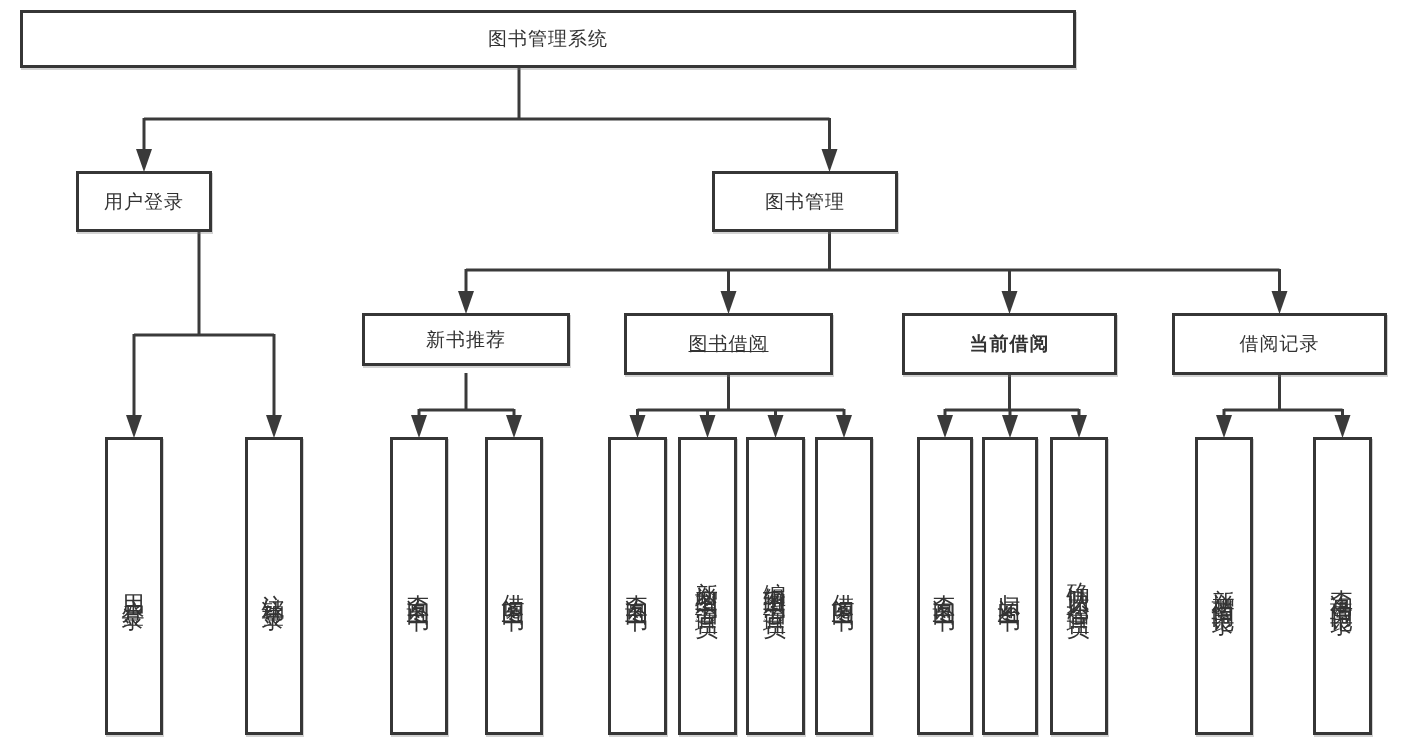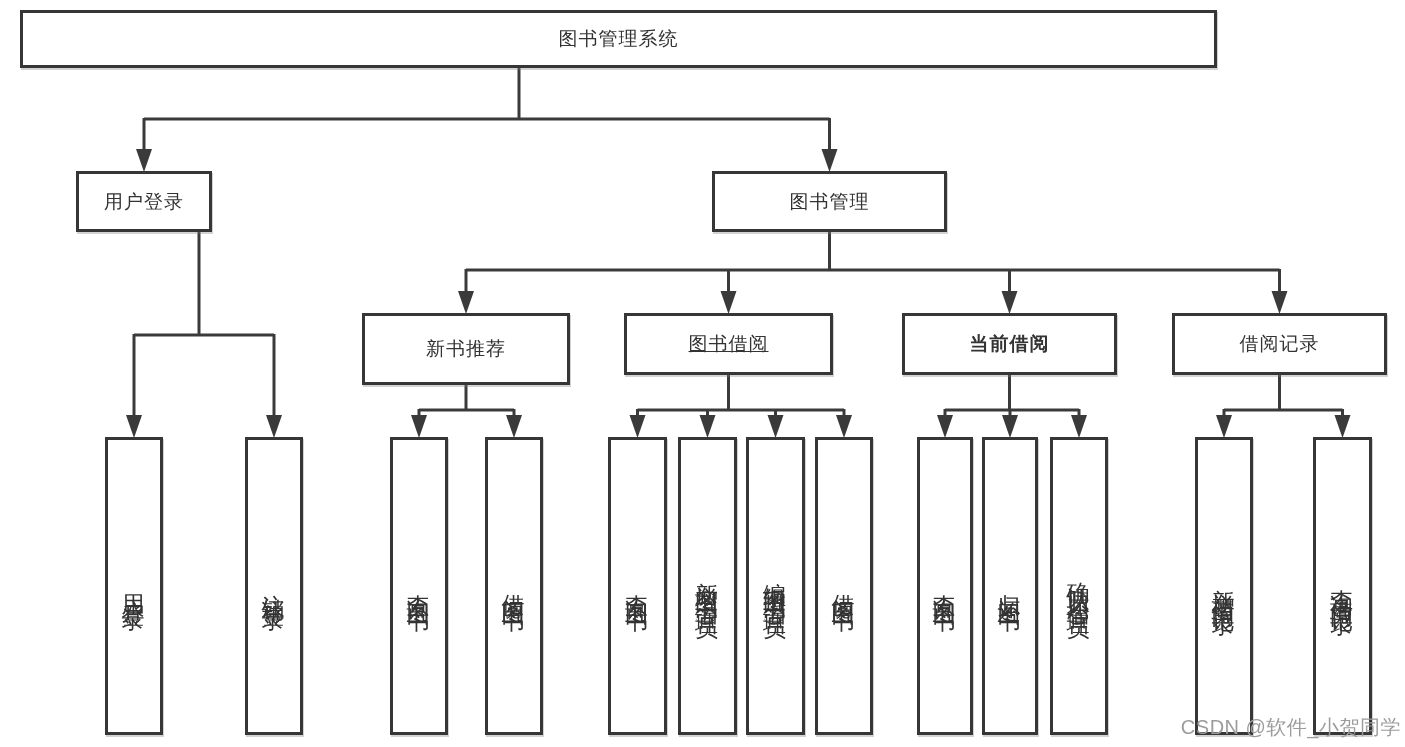--- a/index.html
+++ b/index.html
@@ -96,36 +96,36 @@
       <line x1="1279.5" y1="269" x2="1279.5" y2="294" stroke="#3a3a3a" stroke-width="3"></line>
       <polygon points="1271.5,291 1287.5,291 1279.5,314" fill="#3a3a3a"></polygon>
       <line x1="1279.5" y1="373" x2="1279.5" y2="410" stroke="#3a3a3a" stroke-width="3"></line>
       <line x1="1224" y1="410" x2="1342.5" y2="410" stroke="#3a3a3a" stroke-width="3"></line>
       <line x1="1224" y1="409" x2="1224" y2="418" stroke="#3a3a3a" stroke-width="3"></line>
       <polygon points="1216,415 1232,415 1224,438" fill="#3a3a3a"></polygon>
       <line x1="1342.5" y1="409" x2="1342.5" y2="418" stroke="#3a3a3a" stroke-width="3"></line>
       <polygon points="1334.5,415 1350.5,415 1342.5,438" fill="#3a3a3a"></polygon>
     </svg>
   <div id="boxes">
-      <div class="node" style="left: 20px; top: 10px; width: 1197px; height: 58px;">
+      <div class="node" style="left: 20px; top: 10px; width: 1056px; height: 58px;">
         <span class="label">图书管理系统</span>
       </div>
       <div class="node" style="left: 76px; top: 171px; width: 136px; height: 61px;">
         <span class="label">用户登录</span>
       </div>
       <div class="node vbox" style="left: 105px; top: 437px; width: 58px; height: 298px;">
         <span class="label">用户登录</span>
       </div>
       <div class="node vbox" style="left: 245px; top: 437px; width: 58px; height: 298px;">
         <span class="label">注销登录</span>
       </div>
-      <div class="node" style="left: 712px; top: 171px; width: 235px; height: 61px;">
+      <div class="node" style="left: 712px; top: 171px; width: 186px; height: 61px;">
         <span class="label">图书管理</span>
       </div>
-      <div class="node" style="left: 362px; top: 313px; width: 208px; height: 72px;">
+      <div class="node" style="left: 362px; top: 313px; width: 208px; height: 53px;">
         <span class="label">新书推荐</span>
       </div>
       <div class="node vbox" style="left: 390px; top: 437px; width: 58px; height: 298px;">
         <span class="label">查询图书</span>
       </div>
       <div class="node vbox" style="left: 485px; top: 437px; width: 58px; height: 298px;">
         <span class="label">借阅图书</span>
       </div>
       <div class="node" style="left: 624px; top: 313px; width: 209px; height: 62px; text-decoration: underline;">
         <span class="label">图书借阅</span>
@@ -157,14 +157,13 @@
       <div class="node" style="left: 1172px; top: 313px; width: 215px; height: 62px;">
         <span class="label">借阅记录</span>
       </div>
       <div class="node vbox" style="left: 1195px; top: 437px; width: 58px; height: 298px;">
         <span class="label">新增借阅记录</span>
       </div>
       <div class="node vbox" style="left: 1313px; top: 437px; width: 59px; height: 298px;">
         <span class="label">查询借阅记录</span>
       </div>
     </div>
-  <div class="watermark">CSDN @软件_小贺同学</div>
 </div>
 
 </body></html>

